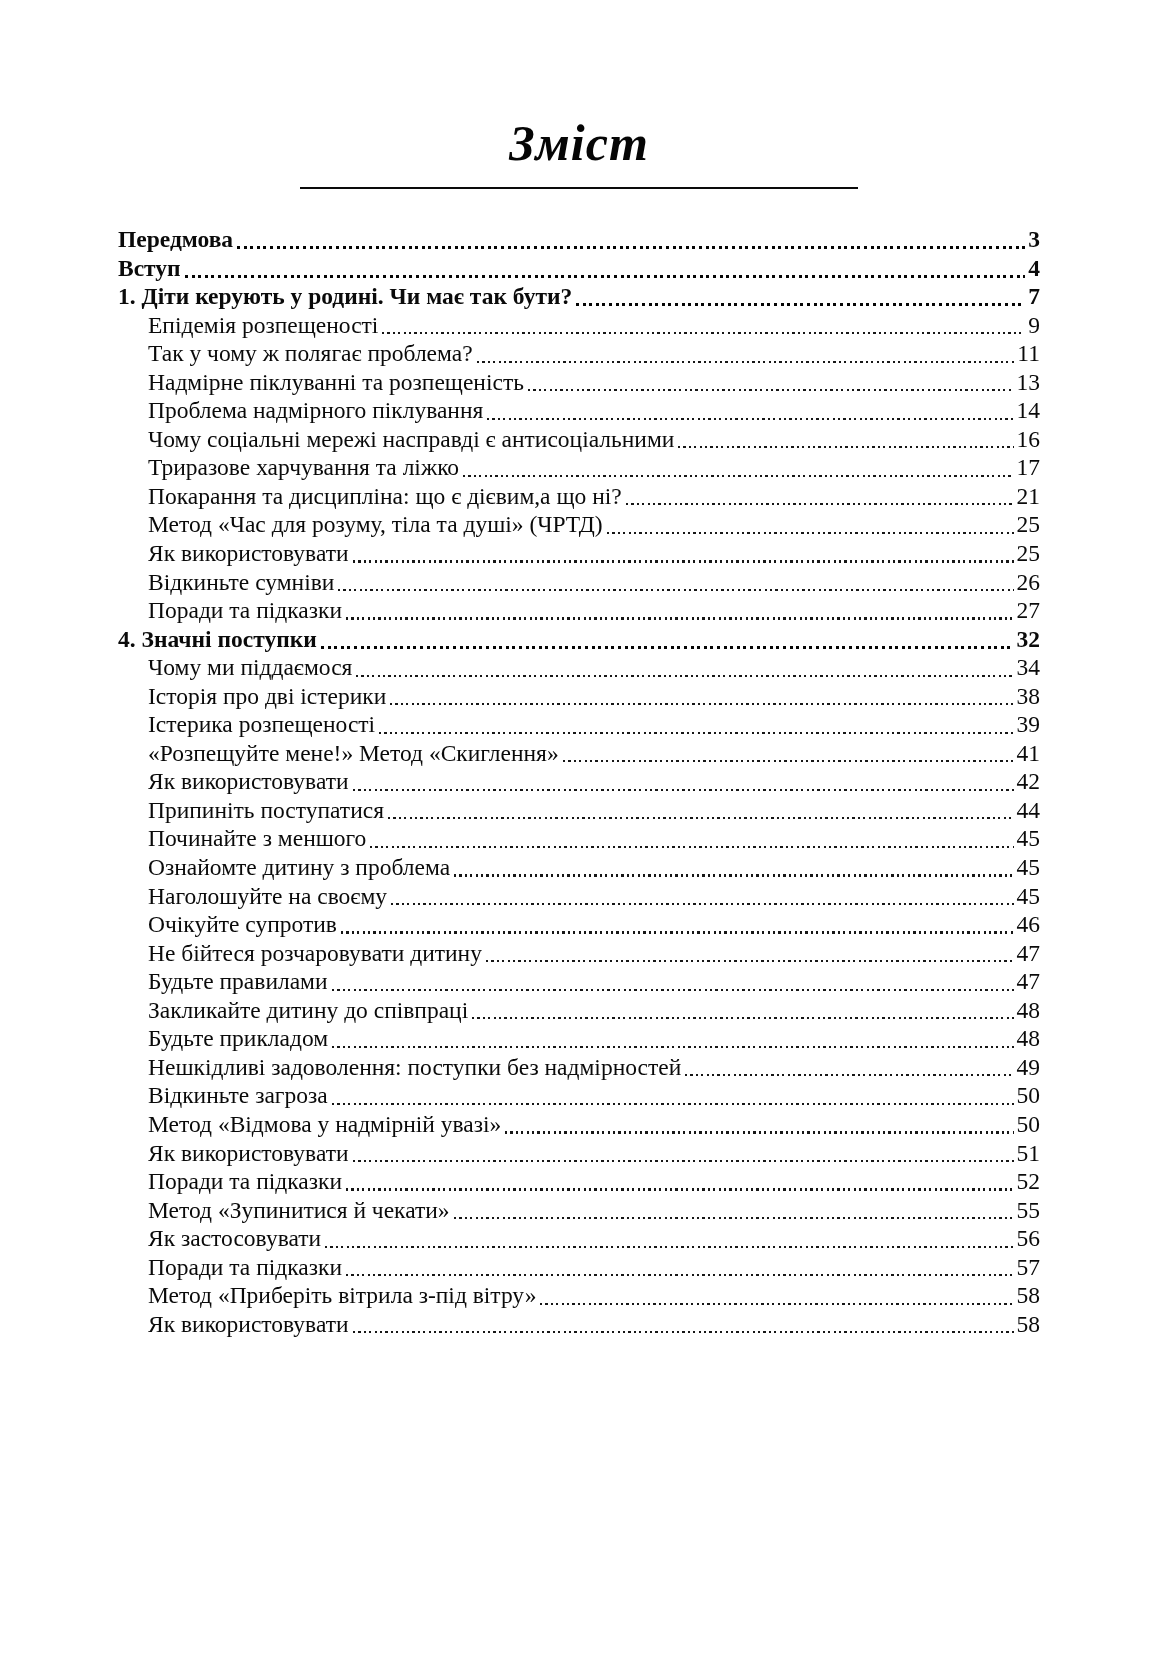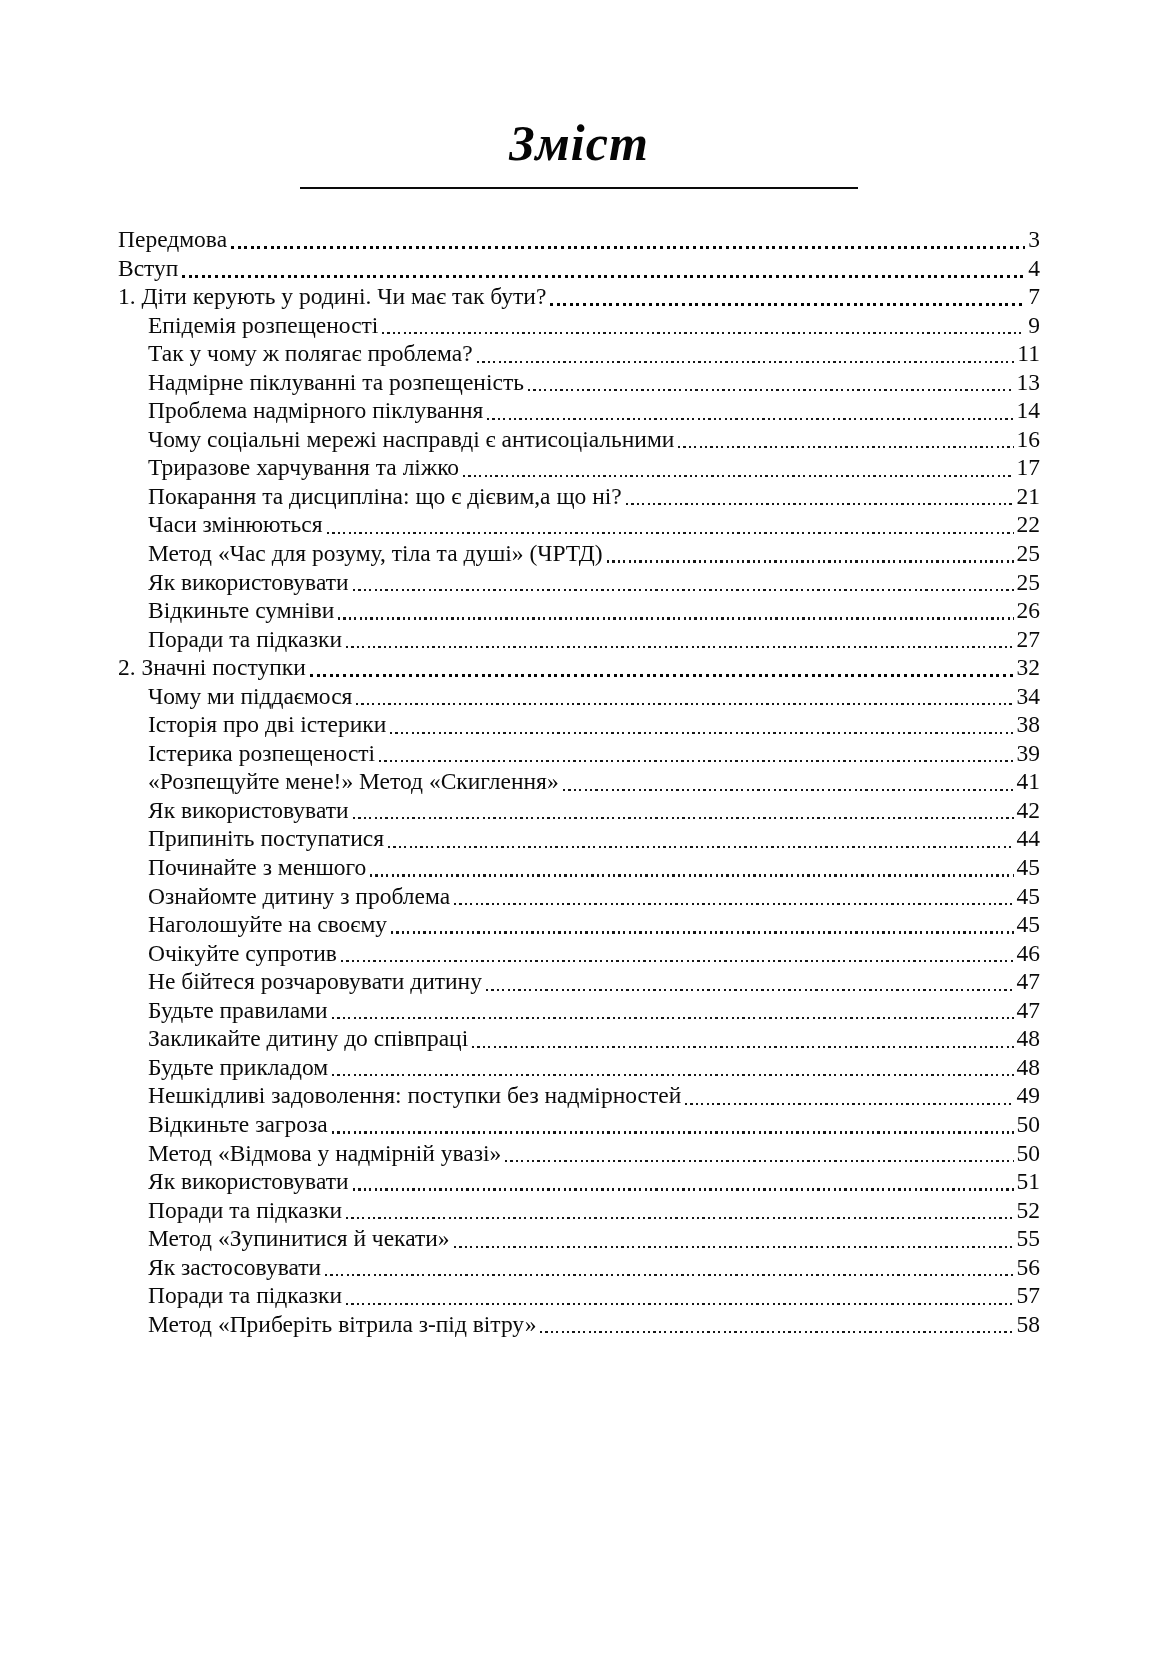--- a/index.html
+++ b/index.html
@@ -47,21 +47,21 @@
     line-height: 28.55px;
     white-space: nowrap;
   }
   .toc-row .label {
     flex: 0 0 auto;
   }
   .toc-row.indent .label {
     padding-left: 30px;
   }
   .toc-row.bold {
-    font-weight: normal;
+    font-weight: bold;
     justify-content: flex-end;
   }
   .toc-row .leader {
     flex: 1 1 auto;
     min-width: 14px;
     height: 2.2px;
     align-self: flex-end;
     margin: 0 3px 5px 4px;
     background-image: repeating-linear-gradient(to right, #161616 0 2.2px, transparent 2.2px 5.4px);
   }
@@ -128,46 +128,41 @@
         <span class="label">Триразове харчування та ліжко </span>
         <span class="leader"></span>
         <span class="pagenum">17</span>
       </div>
       <div class="toc-row indent">
         <span class="label">Покарання та дисципліна: що є дієвим,а що ні?</span>
         <span class="leader"></span>
         <span class="pagenum">21</span>
       </div>
       <div class="toc-row indent">
-        <span class="label">Часи змінюються </span>
-        <span class="leader"></span>
-        <span class="pagenum">22</span>
-      </div>
-      <div class="toc-row indent">
         <span class="label">Метод «Час для розуму, тіла та душі» (ЧРТД)</span>
         <span class="leader"></span>
         <span class="pagenum">25</span>
       </div>
       <div class="toc-row indent">
         <span class="label">Як використовувати </span>
         <span class="leader"></span>
         <span class="pagenum">25</span>
       </div>
       <div class="toc-row indent">
         <span class="label">Відкиньте сумніви </span>
         <span class="leader"></span>
         <span class="pagenum">26</span>
       </div>
       <div class="toc-row indent">
         <span class="label">Поради та підказки </span>
         <span class="leader"></span>
         <span class="pagenum">27</span>
       </div>
       <div class="toc-row bold">
-        <span class="label">2. Значні поступки</span>
+        <span class="label">4. Значні поступки</span>
         <span class="leader"></span>
         <span class="pagenum">32</span>
       </div>
       <div class="toc-row indent">
         <span class="label">Чому ми піддаємося</span>
         <span class="leader"></span>
         <span class="pagenum">34</span>
       </div>
       <div class="toc-row indent">
         <span class="label">Історія про дві істерики</span>

